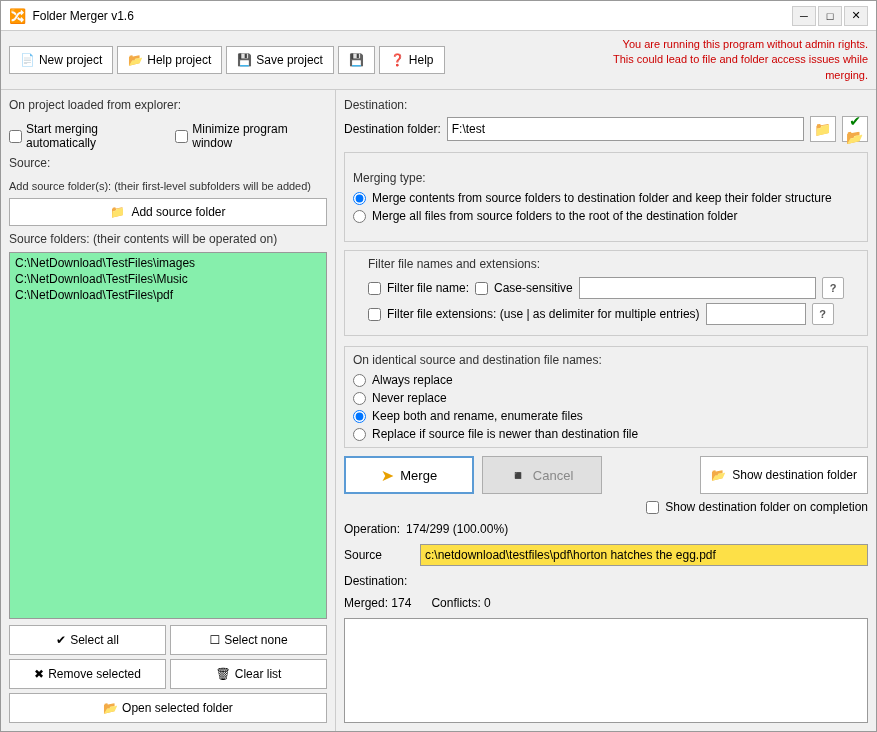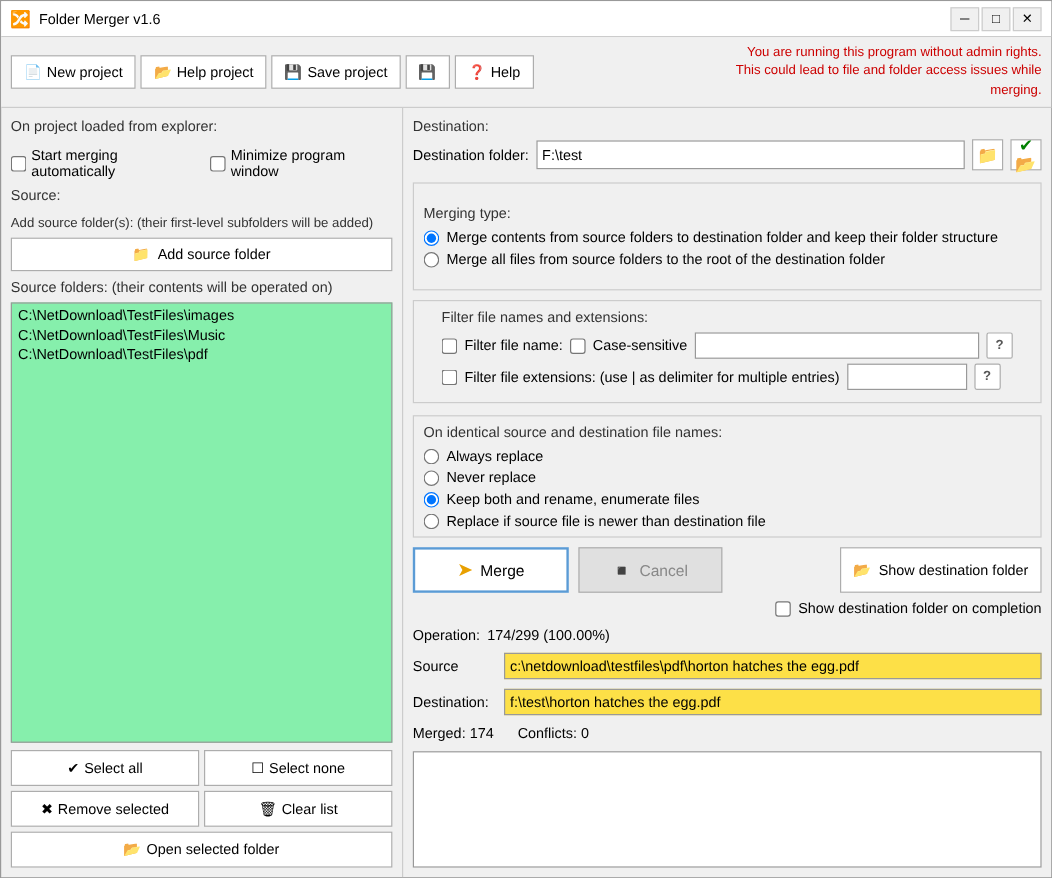--- a/index.html
+++ b/index.html
@@ -552,21 +552,20 @@
         <span>174/299 (100.00%)</span>
       </div>
 
       <div class="path-row">
         <span style="min-width:70px;">Source</span>
         <input class="path-input" type="text" value="c:\netdownload\testfiles\pdf\horton hatches the egg.pdf" style="">
       </div>
 
       <div class="path-row">
         <span style="min-width:70px;">Destination:</span>
-        <input class="path-input" type="text" value="f:\test\horton hatches the egg.pdf" style="">
       </div>
 
       <div class="stats-row">
         <span>Merged: 174</span>
         <span>Conflicts: 0</span>
       </div>
 
       <div class="log-box"></div>
 
     </div>

